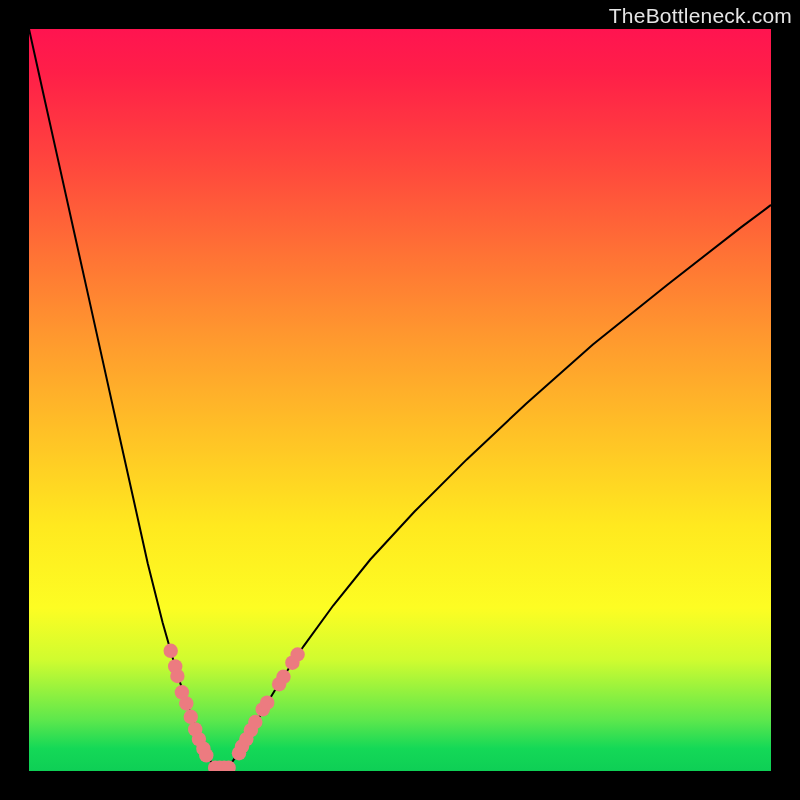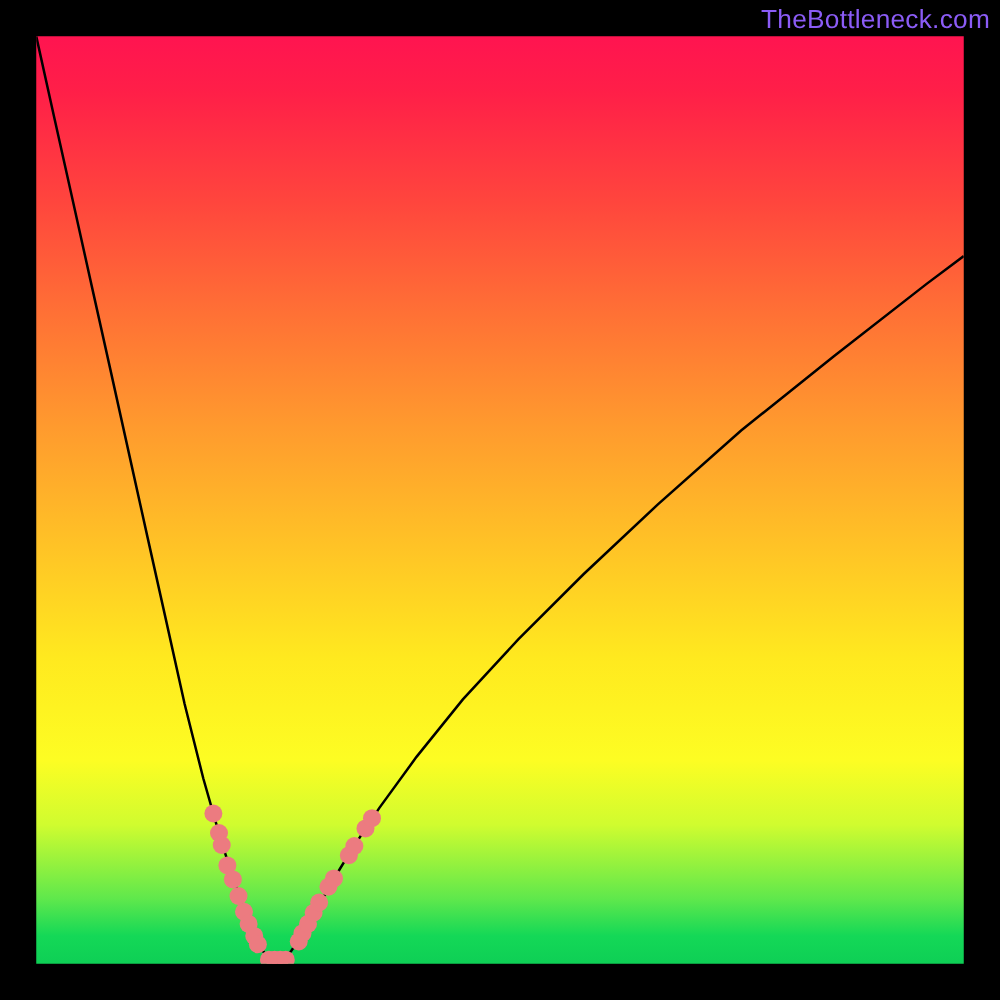--- a/index.html
+++ b/index.html
@@ -36,21 +36,21 @@
       #d0fc2f 85%,
       #5fe84c 93%,
       #14d857 97%,
       #0ecf55 100%
     );
   }
   .watermark {
     position: absolute;
     top: 4px;
     right: 8px;
-    color: #8b5cf6;
+    color: #e5e5e5;
     font-size: 21px;
     letter-spacing: 0.2px;
     font-weight: 500;
     user-select: none;
   }
   svg.curves {
     position: absolute;
     left: 0;
     top: 0;
   }

